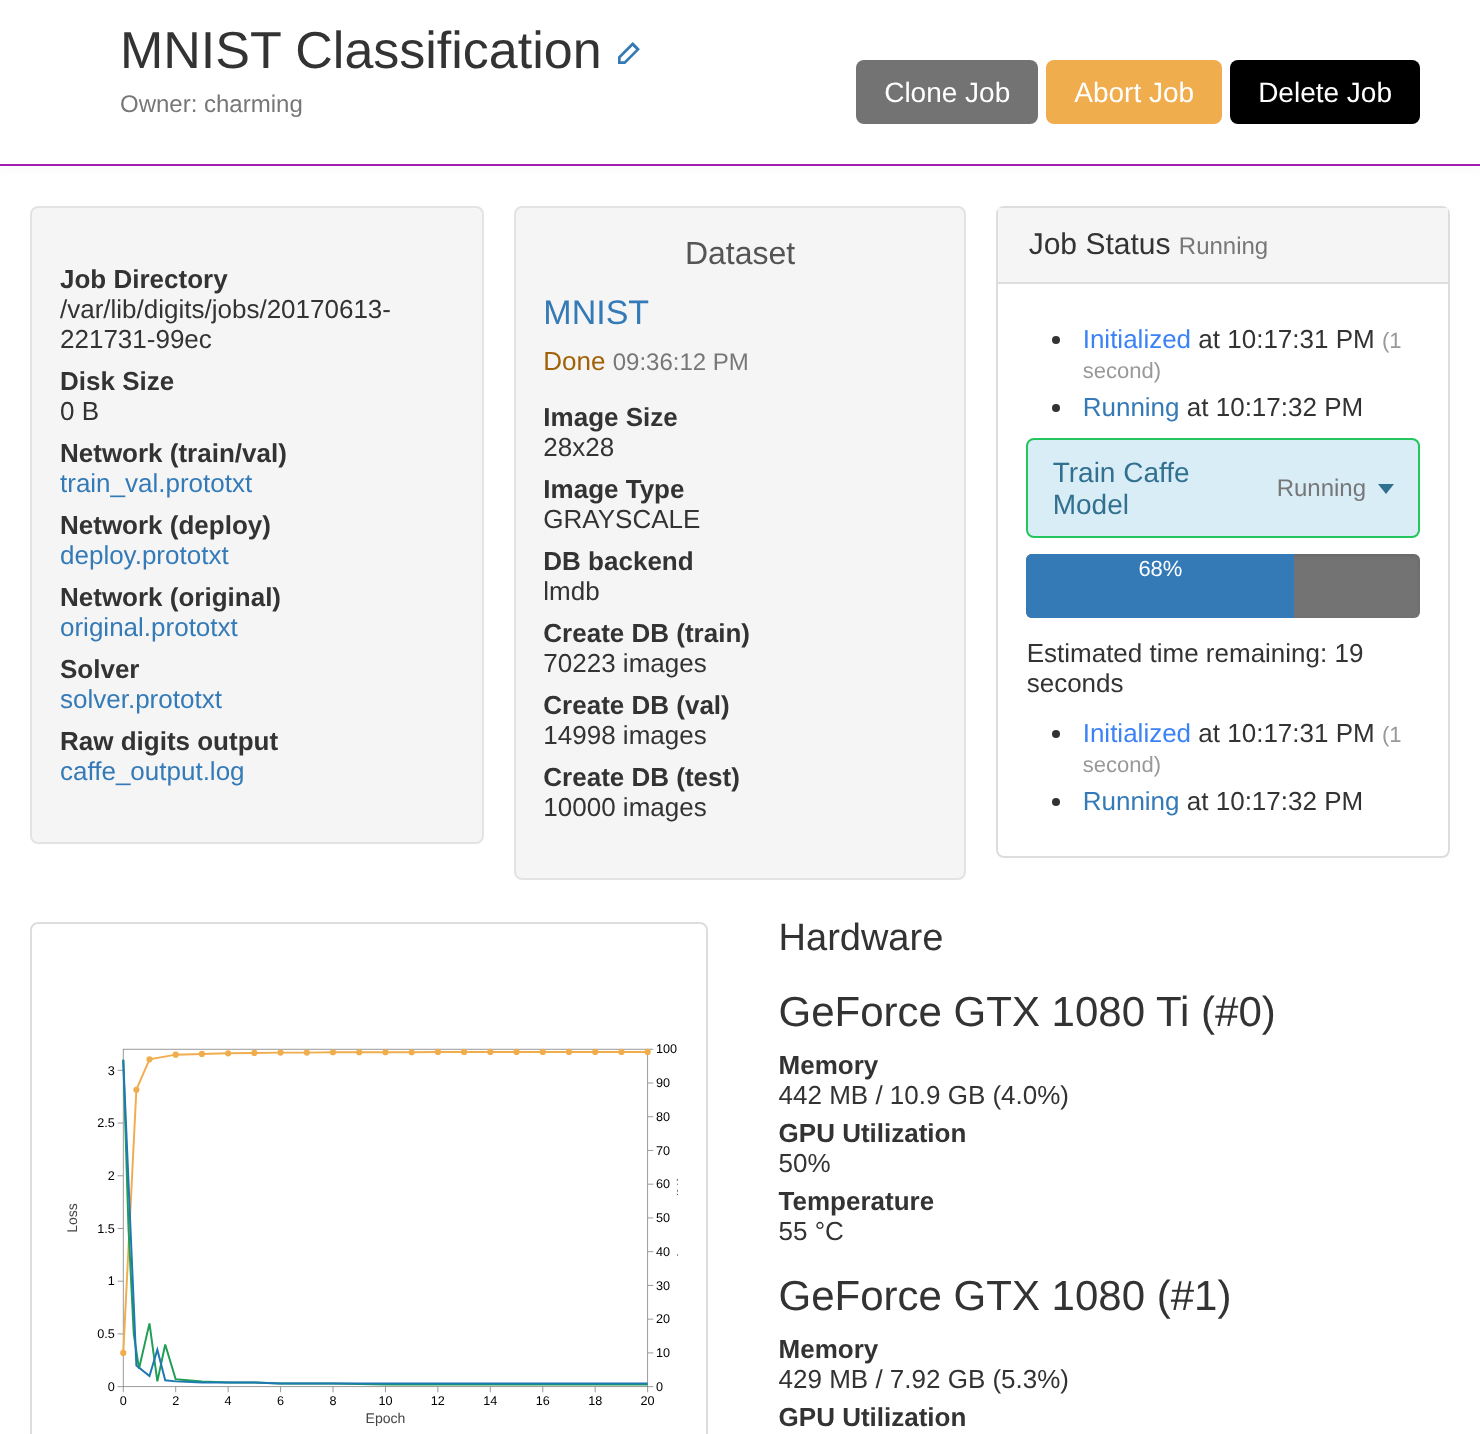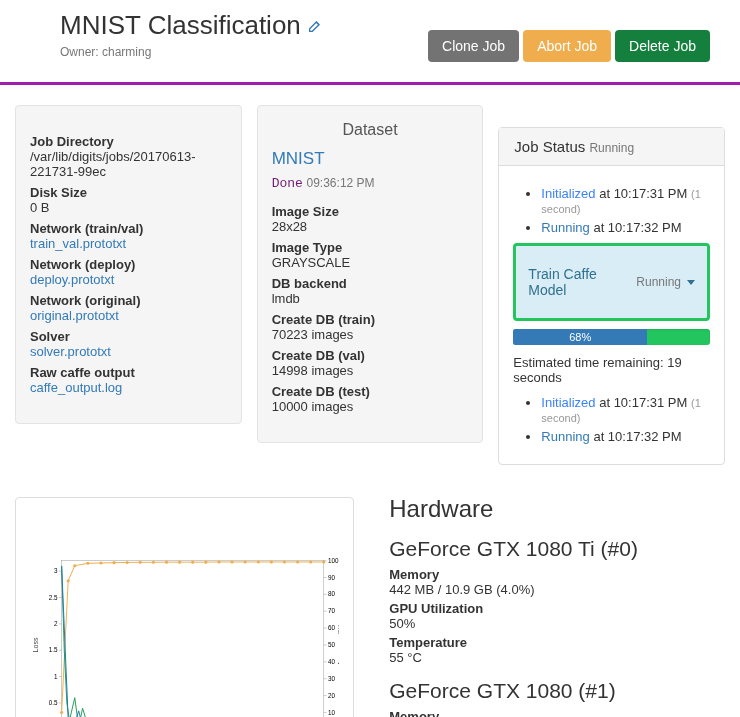--- a/index.html
+++ b/index.html
@@ -1,60 +1,60 @@
 <!DOCTYPE html>
 <html><head>
 <meta charset="utf-8">
 <style>
   html,body{margin:0;padding:0;font-family:"Helvetica Neue",Helvetica,Arial,sans-serif;font-size:14px;color:#333;background:#f5f5f5;}
   .page{width:740px;background:#fff;padding:0 0 20px 0;}
-  .header-panel{background:#fff;padding:10px 30px 20px 60px;border-bottom:3px solid #a21caf;box-shadow:0 3px 4px rgba(0,0,0,.02);}
+  .header-panel{background:#fff;padding:10px 30px 20px 60px;border-bottom:1px solid #a21caf;box-shadow:0 3px 4px rgba(0,0,0,.02);}
   .title-row{display:flex;justify-content:space-between;align-items:flex-start;}
   h1{font-size:26px;font-weight:500;margin:0;color:#333;display:flex;align-items:center;gap:6px;}
   .edit-icon svg{width:16px;height:16px;stroke:#337ab7;fill:none;stroke-width:2;}
   .owner{font-size:12px;color:#777;margin-top:4px;}
   .btn-group{display:flex;gap:0;margin-top:20px;}
   .btn{border:none;padding:8px 14px;font-size:14px;color:#fff;cursor:pointer;border-radius:4px;margin-left:4px;}
   .btn-info{background:#737373;}
   .btn-warning{background:#f0ad4e;}
-  .btn-danger{background:#15803d;}
+  .btn-danger{background:#000000;}
   .content{display:flex;padding:20px 15px 0 15px;gap:15px;align-items:flex-start;}
   .col{flex:1;}
   .well{background:#f5f5f5;border:1px solid #e3e3e3;border-radius:4px;padding:15px 14px;font-size:13px;}
   .well dt{font-weight:700;margin-top:6px;}
   .well dt:first-child{margin-top:0;}
   .well dd{margin:0;}
   a.link{color:#337ab7;text-decoration:none;}
-  .panel{border:1px solid #ddd;border-radius:4px;margin-bottom:12px;margin-top:22px;}
+  .panel{border:1px solid #ddd;border-radius:4px;margin-bottom:12px;}
   .panel-default>.panel-heading{background:#f5f5f5;border-bottom:1px solid #ddd;padding:10px 15px;}
   .panel-heading h4{margin:0;font-size:15px;font-weight:500;}
   .panel-body{padding:14px;}
   .panel-title-center{text-align:center;font-size:16px;font-weight:500;margin:0 0 10px 0;color:#555;}
   .sub-status{color:#777;font-size:12px;}
   .status-running{color:#777;}
   ul.status-list{margin:6px 0 6px 0;padding-left:28px;font-size:13px;}
   ul.status-list li{margin-bottom:4px;}
   .initialized{color:#3b82f6;}
   .running{color:#337ab7;}
   .small-muted{color:#999;font-size:11px;}
-  .task-heading{background:#d9edf7;border:3px solid #22c55e;border-radius:4px;padding:20px 12px;color:#31708f;font-size:14px;margin:8px 0;display:flex;align-items:center;gap:6px;}
+  .task-heading{background:#d9edf7;border:1px solid #22c55e;border-radius:4px;padding:8px 12px;color:#31708f;font-size:14px;margin:8px 0;display:flex;align-items:center;gap:6px;}
   .task-heading .caret{width:0;height:0;border-left:4px solid transparent;border-right:4px solid transparent;border-top:5px solid #31708f;display:inline-block;}
-  .progress{height:16px;background:#22c55e;border-radius:3px;overflow:hidden;box-shadow:inset 0 1px 2px rgba(0,0,0,.1);}
+  .progress{height:32px;background:#737373;border-radius:3px;overflow:hidden;box-shadow:inset 0 1px 2px rgba(0,0,0,.1);}
   .progress-bar{background:#337ab7;height:100%;color:#fff;font-size:11px;text-align:center;line-height:16px;}
   .est{font-size:13px;margin:10px 0;}
   .chart-panel{border:1px solid #ddd;border-radius:4px;margin:20px 15px 0 15px;padding:14px;}
   .row2{display:flex;gap:20px;align-items:flex-start;padding:0 0 0 0;}
   .hw-col{flex:1;padding-right:15px;}
-  .hw-col h2{font-size:24px;font-weight:500;margin:18px 0 6px 0;}
+  .hw-col h2{font-size:19px;font-weight:500;margin:18px 0 6px 0;}
   .hw-col h3{font-size:21px;font-weight:500;margin:14px 0 6px 0;}
   .hw-col dt{font-weight:700;font-size:13px;margin-top:4px;}
   .hw-col dd{margin:0;font-size:13px;}
   svg.chart{width:100%;height:280px;}
   .axis-label{font-size:10px;fill:#444;}
-  .done{color:#701a75;font-family:Liberation Mono, monospace;}
+  .done{color:#a16207;}
   .dataset-link{color:#337ab7;font-size:17px;font-weight:500;text-decoration:none;}
 </style>
 </head>
 <body>
 <div class="page">
 
 <div class="header-panel">
   <div class="title-row">
     <div>
       <h1>
@@ -86,21 +86,21 @@
         <dt>Disk Size</dt>
         <dd>0 B</dd>
         <dt>Network (train/val)</dt>
         <dd><a class="link">train_val.prototxt</a></dd>
         <dt>Network (deploy)</dt>
         <dd><a class="link">deploy.prototxt</a></dd>
         <dt>Network (original)</dt>
         <dd><a class="link">original.prototxt</a></dd>
         <dt>Solver</dt>
         <dd><a class="link">solver.prototxt</a></dd>
-        <dt>Raw caffe output</dt>
+        <dt>Raw digits output</dt>
         <dd><a class="link">caffe_output.log</a></dd>
       </dl>
     </div>
   </div>
 
   <div class="col">
     <div class="well">
       <p class="panel-title-center">Dataset</p>
       <a class="dataset-link">MNIST</a>
       <div style="margin:6px 0 10px 0;">

